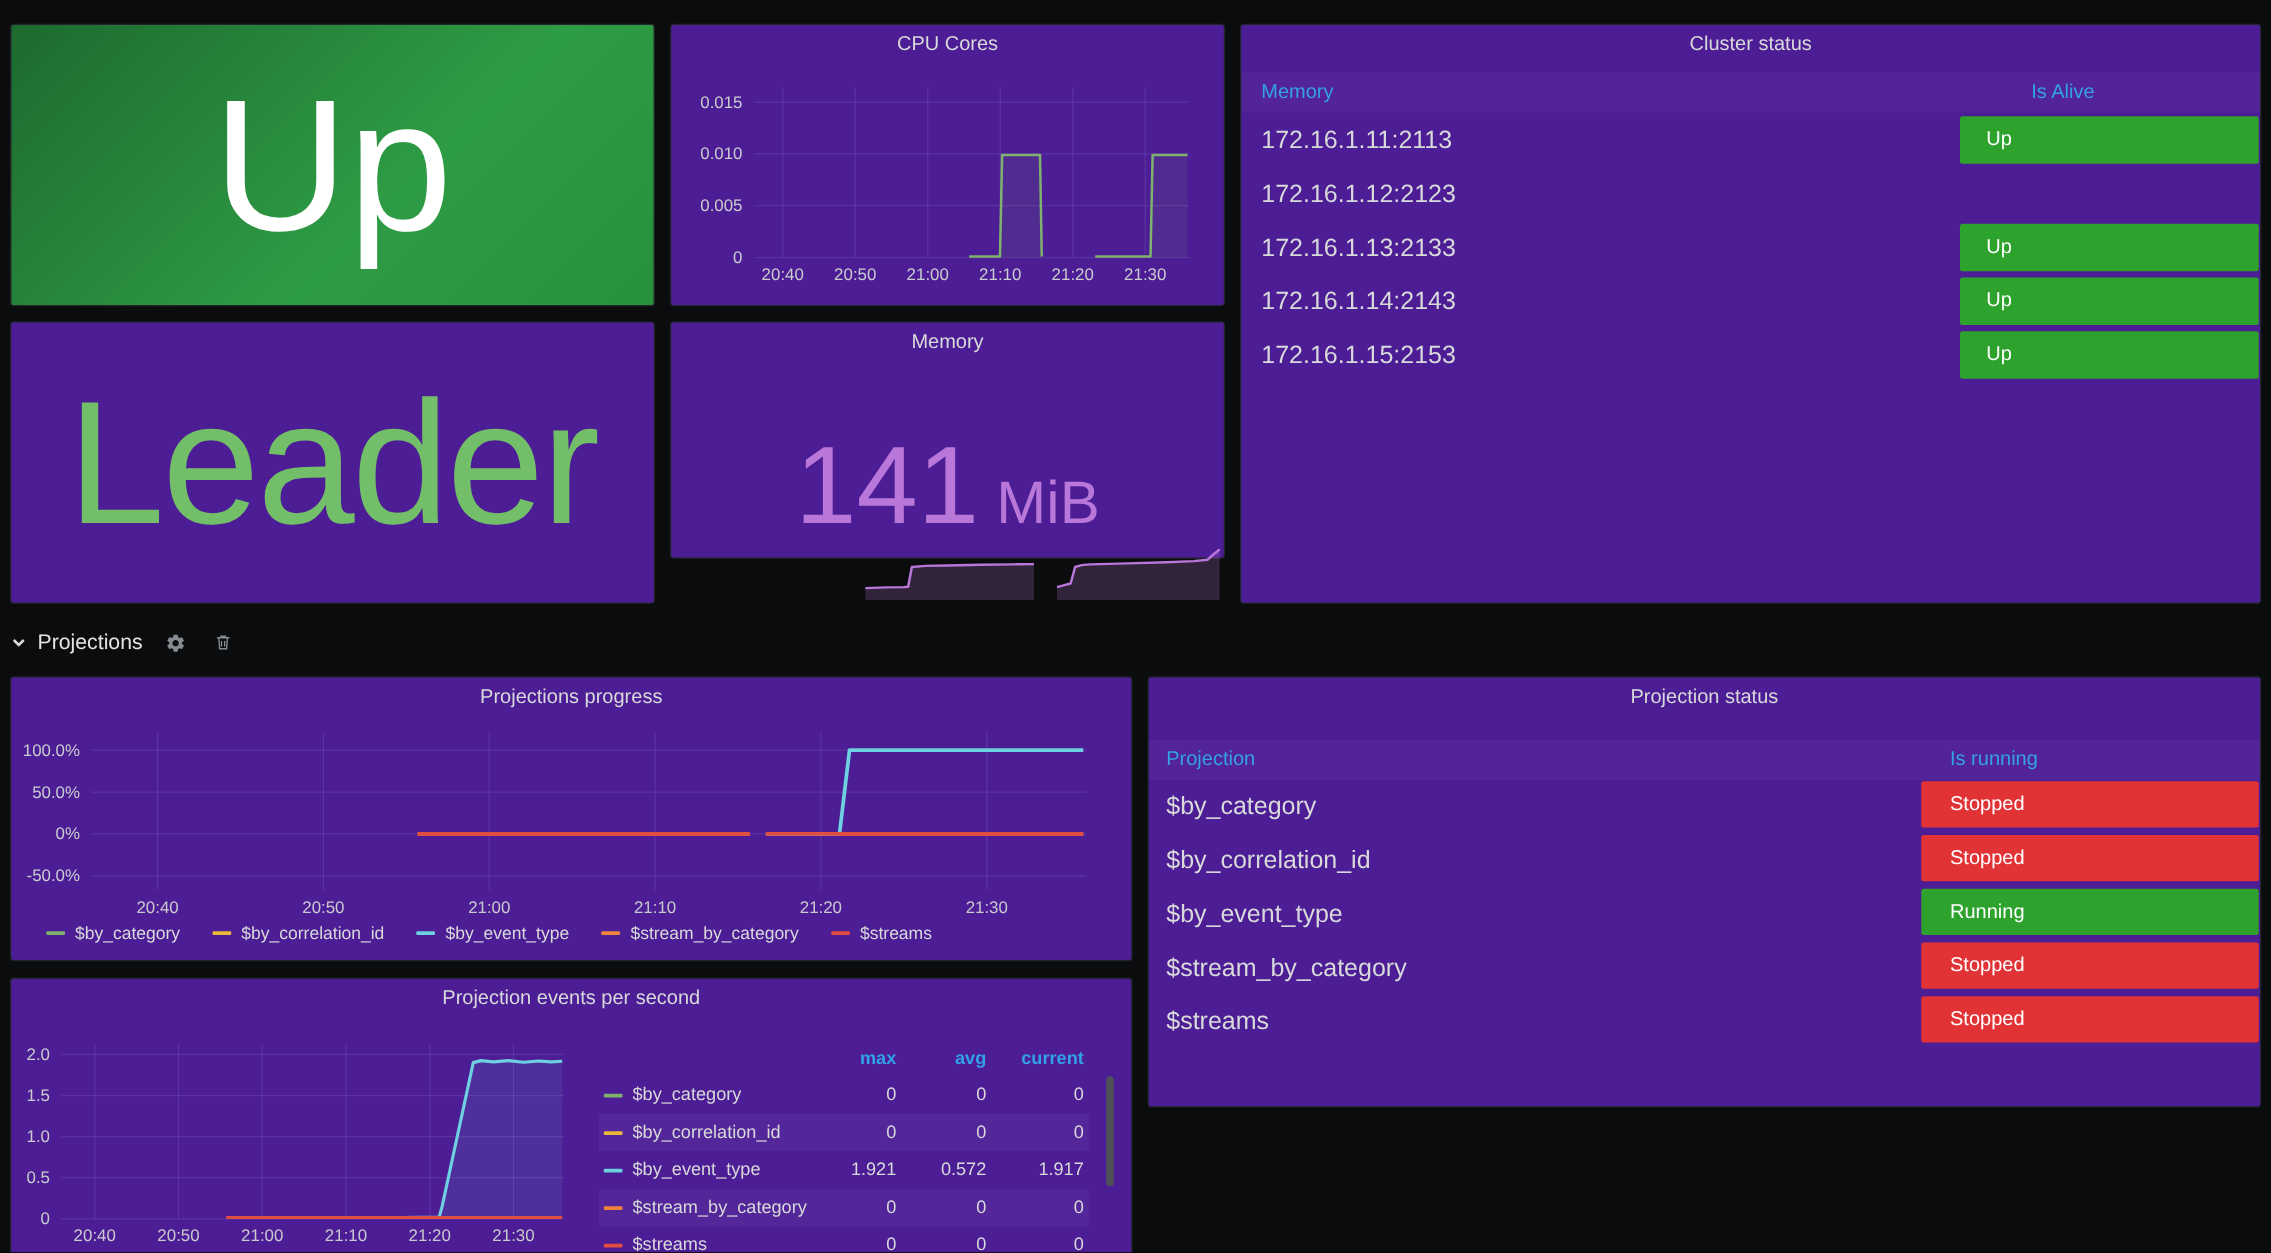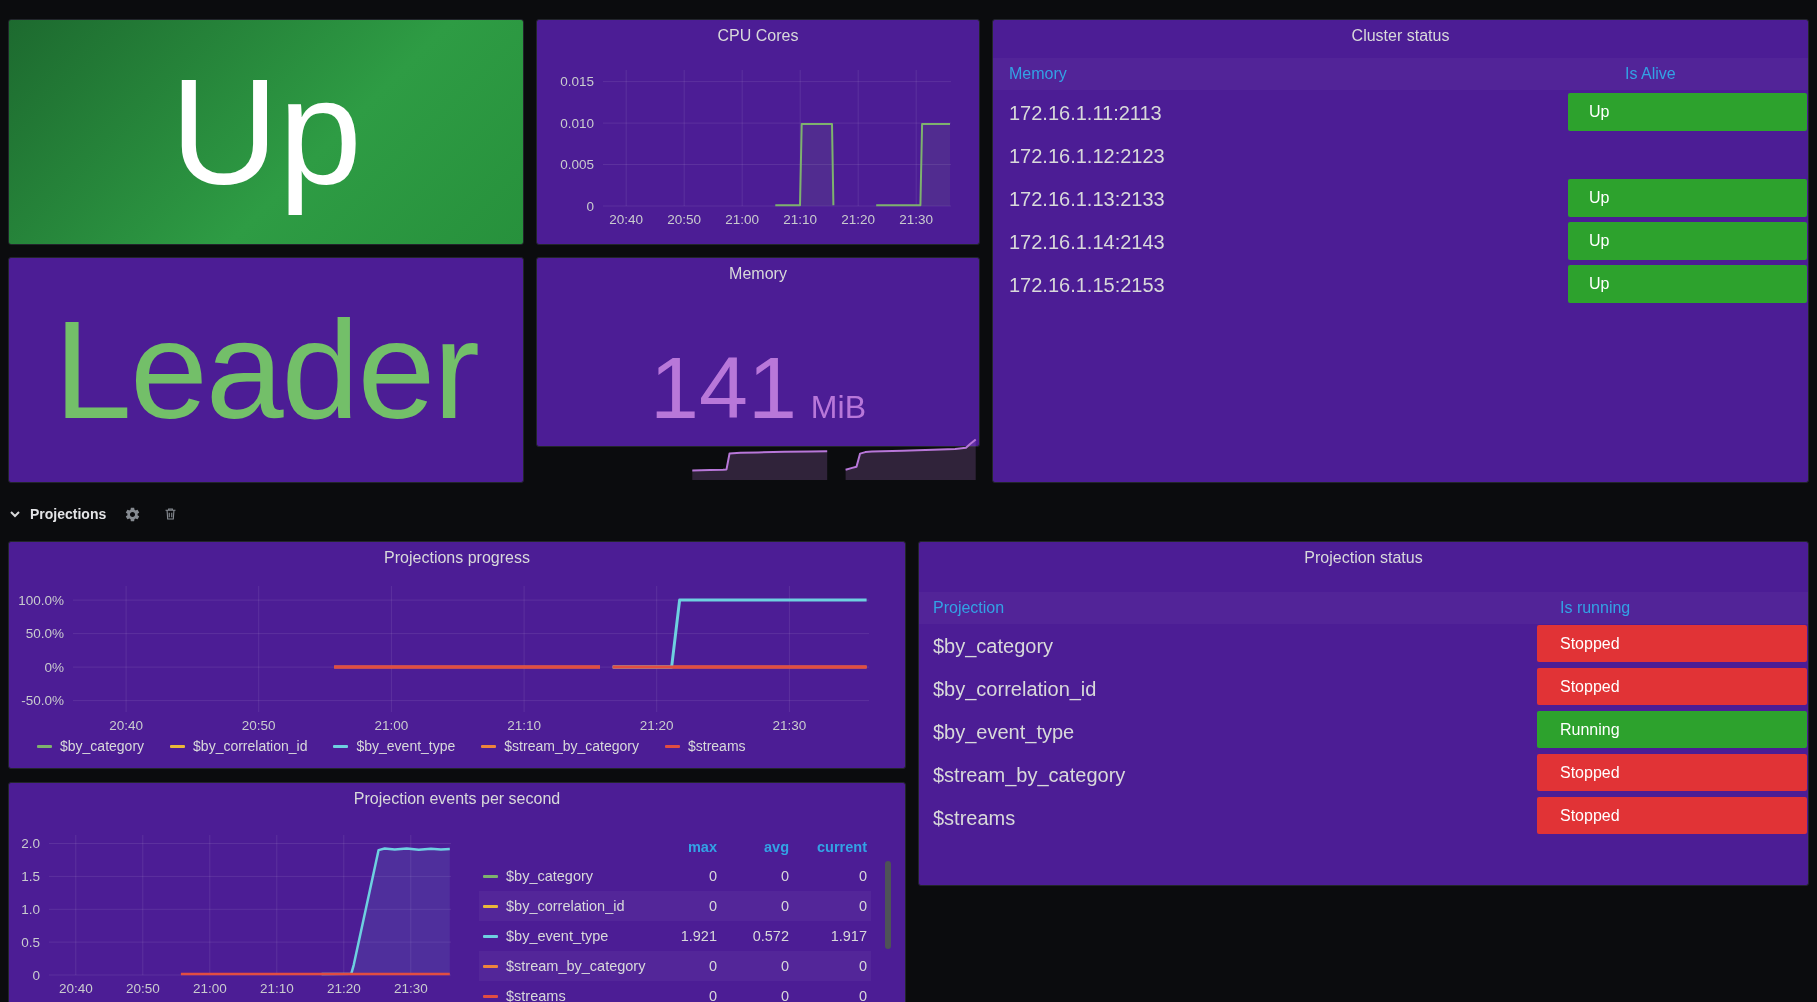--- a/index.html
+++ b/index.html
@@ -22,21 +22,21 @@
   #p-status{left:918px;top:541px;width:891px;height:345px;}
   #p-events{left:8px;top:782px;width:898px;height:245px;}
 
   .big-stat{position:absolute;inset:0;display:flex;align-items:center;justify-content:center;line-height:1;}
   #up-text{font-size:150px;font-weight:500;color:#ffffff;}
   #leader-text{font-size:140px;font-weight:500;color:#73bf69;letter-spacing:-2px;}
 
   #mem-value{position:absolute;left:0;right:0;top:86px;height:92px;display:flex;
              align-items:baseline;justify-content:center;color:#b877d9;z-index:2;}
   .mem-num{font-size:88px;font-weight:500;line-height:1;}
-  .mem-unit{font-size:32px;font-weight:500;margin-left:14px;margin-top:16px;}
+  .mem-unit{font-size:48px;font-weight:500;margin-left:14px;margin-top:16px;}
 
   
   .theader{position:absolute;left:0;right:0;background:rgba(255,255,255,0.035);z-index:2;}
   .theader span{position:absolute;top:50%;transform:translateY(-50%);color:#33a2e5;font-size:16px;font-weight:500;cursor:pointer;}
   #cluster-head{top:38px;height:32px;}
   #cluster-col-member{left:16px;}
   #cluster-col-alive{left:596px;margin-left:36px;}
   #status-head{top:50px;height:32px;}
   #status-col-projection{left:14px;}
   #status-col-running{left:641px;text-align:center;}
@@ -47,21 +47,21 @@
   .c-row .cell-text{left:16px;}
   .s-row .cell-text{left:14px;}
   .badge{position:absolute;top:2px;height:38px;box-sizing:border-box;display:flex;align-items:center;
          border-radius:2px;color:#fff;font-size:16px;}
   .cluster-badge{left:575px;width:239px;padding-left:21px;}
   .s-row .badge{top:1px;height:37px;}
   .status-badge{left:618px;width:270px;padding-left:23px;}
 
   
   #sec{position:absolute;left:8px;top:498px;height:32px;display:flex;align-items:center;cursor:pointer;}
-  #sec-label{font-size:14px;font-weight:700;color:#e3e4e6;margin-left:8px;}
+  #sec-label{font-size:17px;font-weight:400;color:#e3e4e6;margin-left:8px;}
   .sec-icon{margin-left:18px;display:flex;align-items:center;cursor:pointer;}
 
   
   #progress-legend{position:absolute;left:28px;top:196px;display:flex;gap:26px;z-index:2;}
   .leg-item{display:flex;align-items:center;gap:8px;font-size:14px;color:#d8d9da;cursor:pointer;}
   .leg-dash{width:15px;height:3px;border-radius:1px;}
 
   
   #events-legend{position:absolute;left:470px;top:50px;width:392px;font-size:14.5px;color:#d8d9da;z-index:2;}
   .leg-head,.leg-row{display:grid;grid-template-columns:1fr 72px 72px 78px;align-items:center;}

